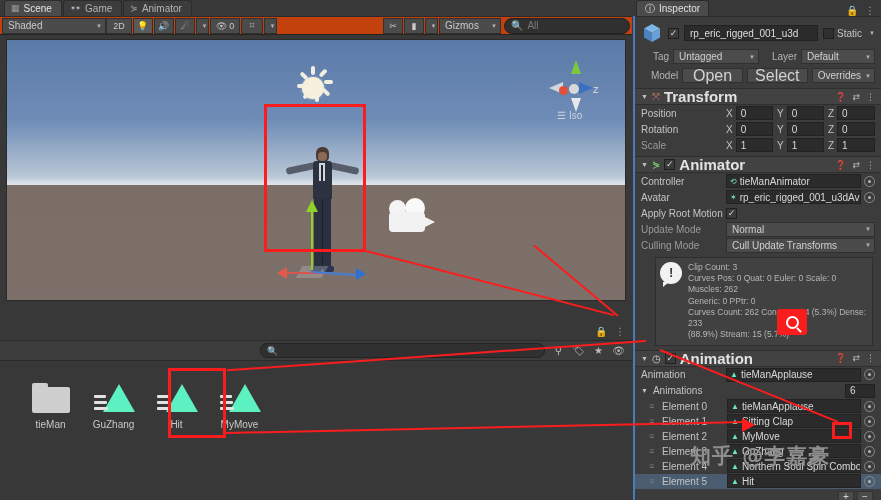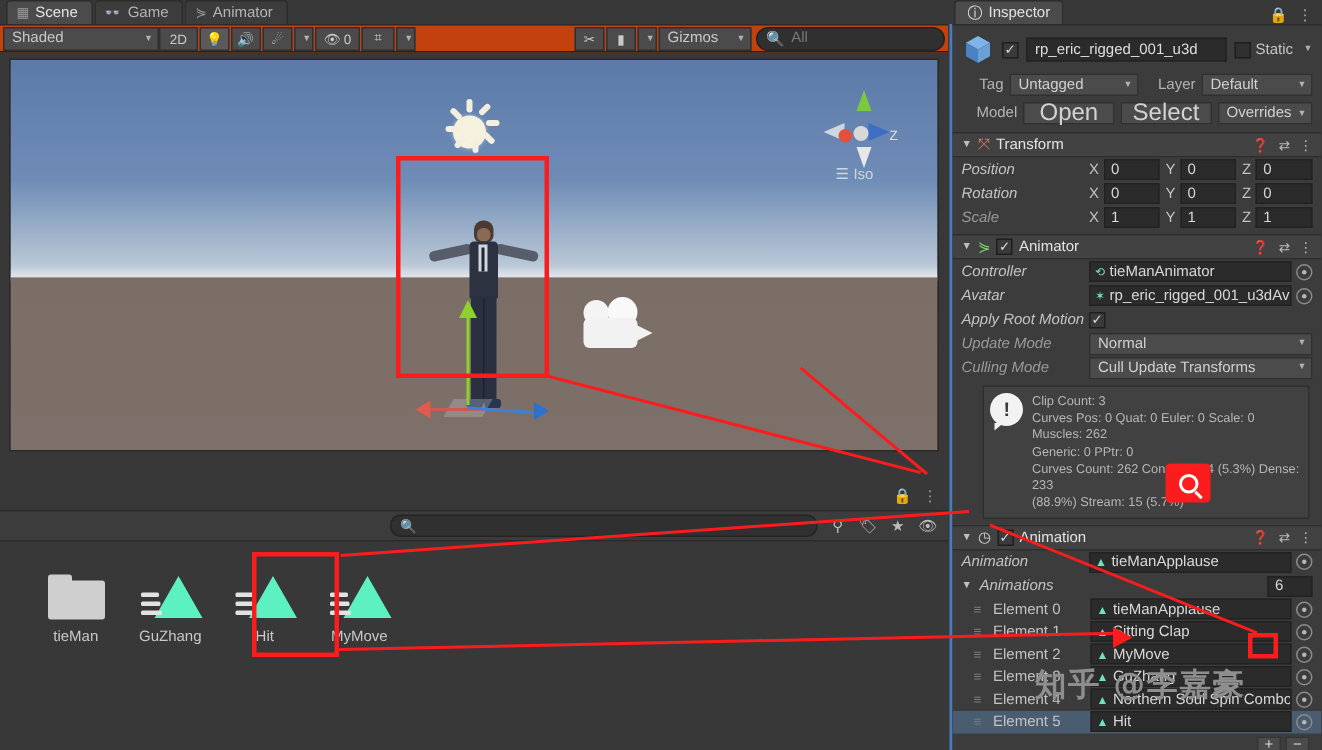--- a/index.html
+++ b/index.html
@@ -149,26 +149,26 @@
 
   .row2{ display:flex; align-items:center; gap:4px; padding:2px 6px; font-size:10px; }
   .lbl-right{ color:#b4b4b4; text-align:right; }
   .ddown{ height:15px; background:#4b4b4b; border:1px solid #303030; display:flex; align-items:center;
           justify-content:space-between; padding:0 3px 0 5px; color:#d0d0d0; font-size:10px; }
   .btnflat{ height:15px; background:#4b4b4b; border:1px solid #303030; display:flex; align-items:center;
             justify-content:center; color:#d2d2d2; font-size:16px; }
 
   .comp-header{ height:17px; background:#424242; border-top:1px solid #2e2e2e; border-bottom:1px solid #2e2e2e;
                 display:flex; align-items:center; gap:4px; padding:0 6px; margin-top:3px; }
-  .comp-header .title{ font-size:10px; color:#e2e2e2; font-weight:normal; }
+  .comp-header .title{ font-size:15px; color:#e2e2e2; font-weight:bold; }
   .comp-header .right{ margin-left:auto; display:flex; gap:6px; color:#bcbcbc; font-size:9px; align-items:center;}
   .foldarrow{ font-size:7px; color:#c0c0c0; }
 
   .prop-row{ display:flex; align-items:center; height:16px; padding:0 6px; gap:3px; font-size:10px; }
-  .prop-label{ width:82px; color:#c3c3c3; flex:0 0 82px;font-style:italic; }
+  .prop-label{ width:82px; color:#c3c3c3; flex:0 0 82px; }
   .prop-label.dim{ color:#9a9a9a; }
   .vec3{ display:flex; gap:4px; flex:1; }
   .axis{ display:flex; align-items:center; gap:3px; flex:1; }
   .axis .ax{ color:#c3c3c3; font-size:10px; }
   .field{ flex:1; height:14px; background:#2b2b2b; border:1px solid #222; color:#d8d8d8;
           display:flex; align-items:center; padding:0 4px; font-size:10px; }
   .objfield{ flex:1; height:14px; background:#2b2b2b; border:1px solid #222; color:#d8d8d8;
              display:flex; align-items:center; gap:3px; padding:0 3px; font-size:10px; overflow:hidden; white-space:nowrap; }
   .objfield .oicon{ color:#6fe3c0; font-size:8px; }
   .dot-target{ width:11px; height:11px; border-radius:50%; border:1px solid #8a8a8a; display:inline-flex;

